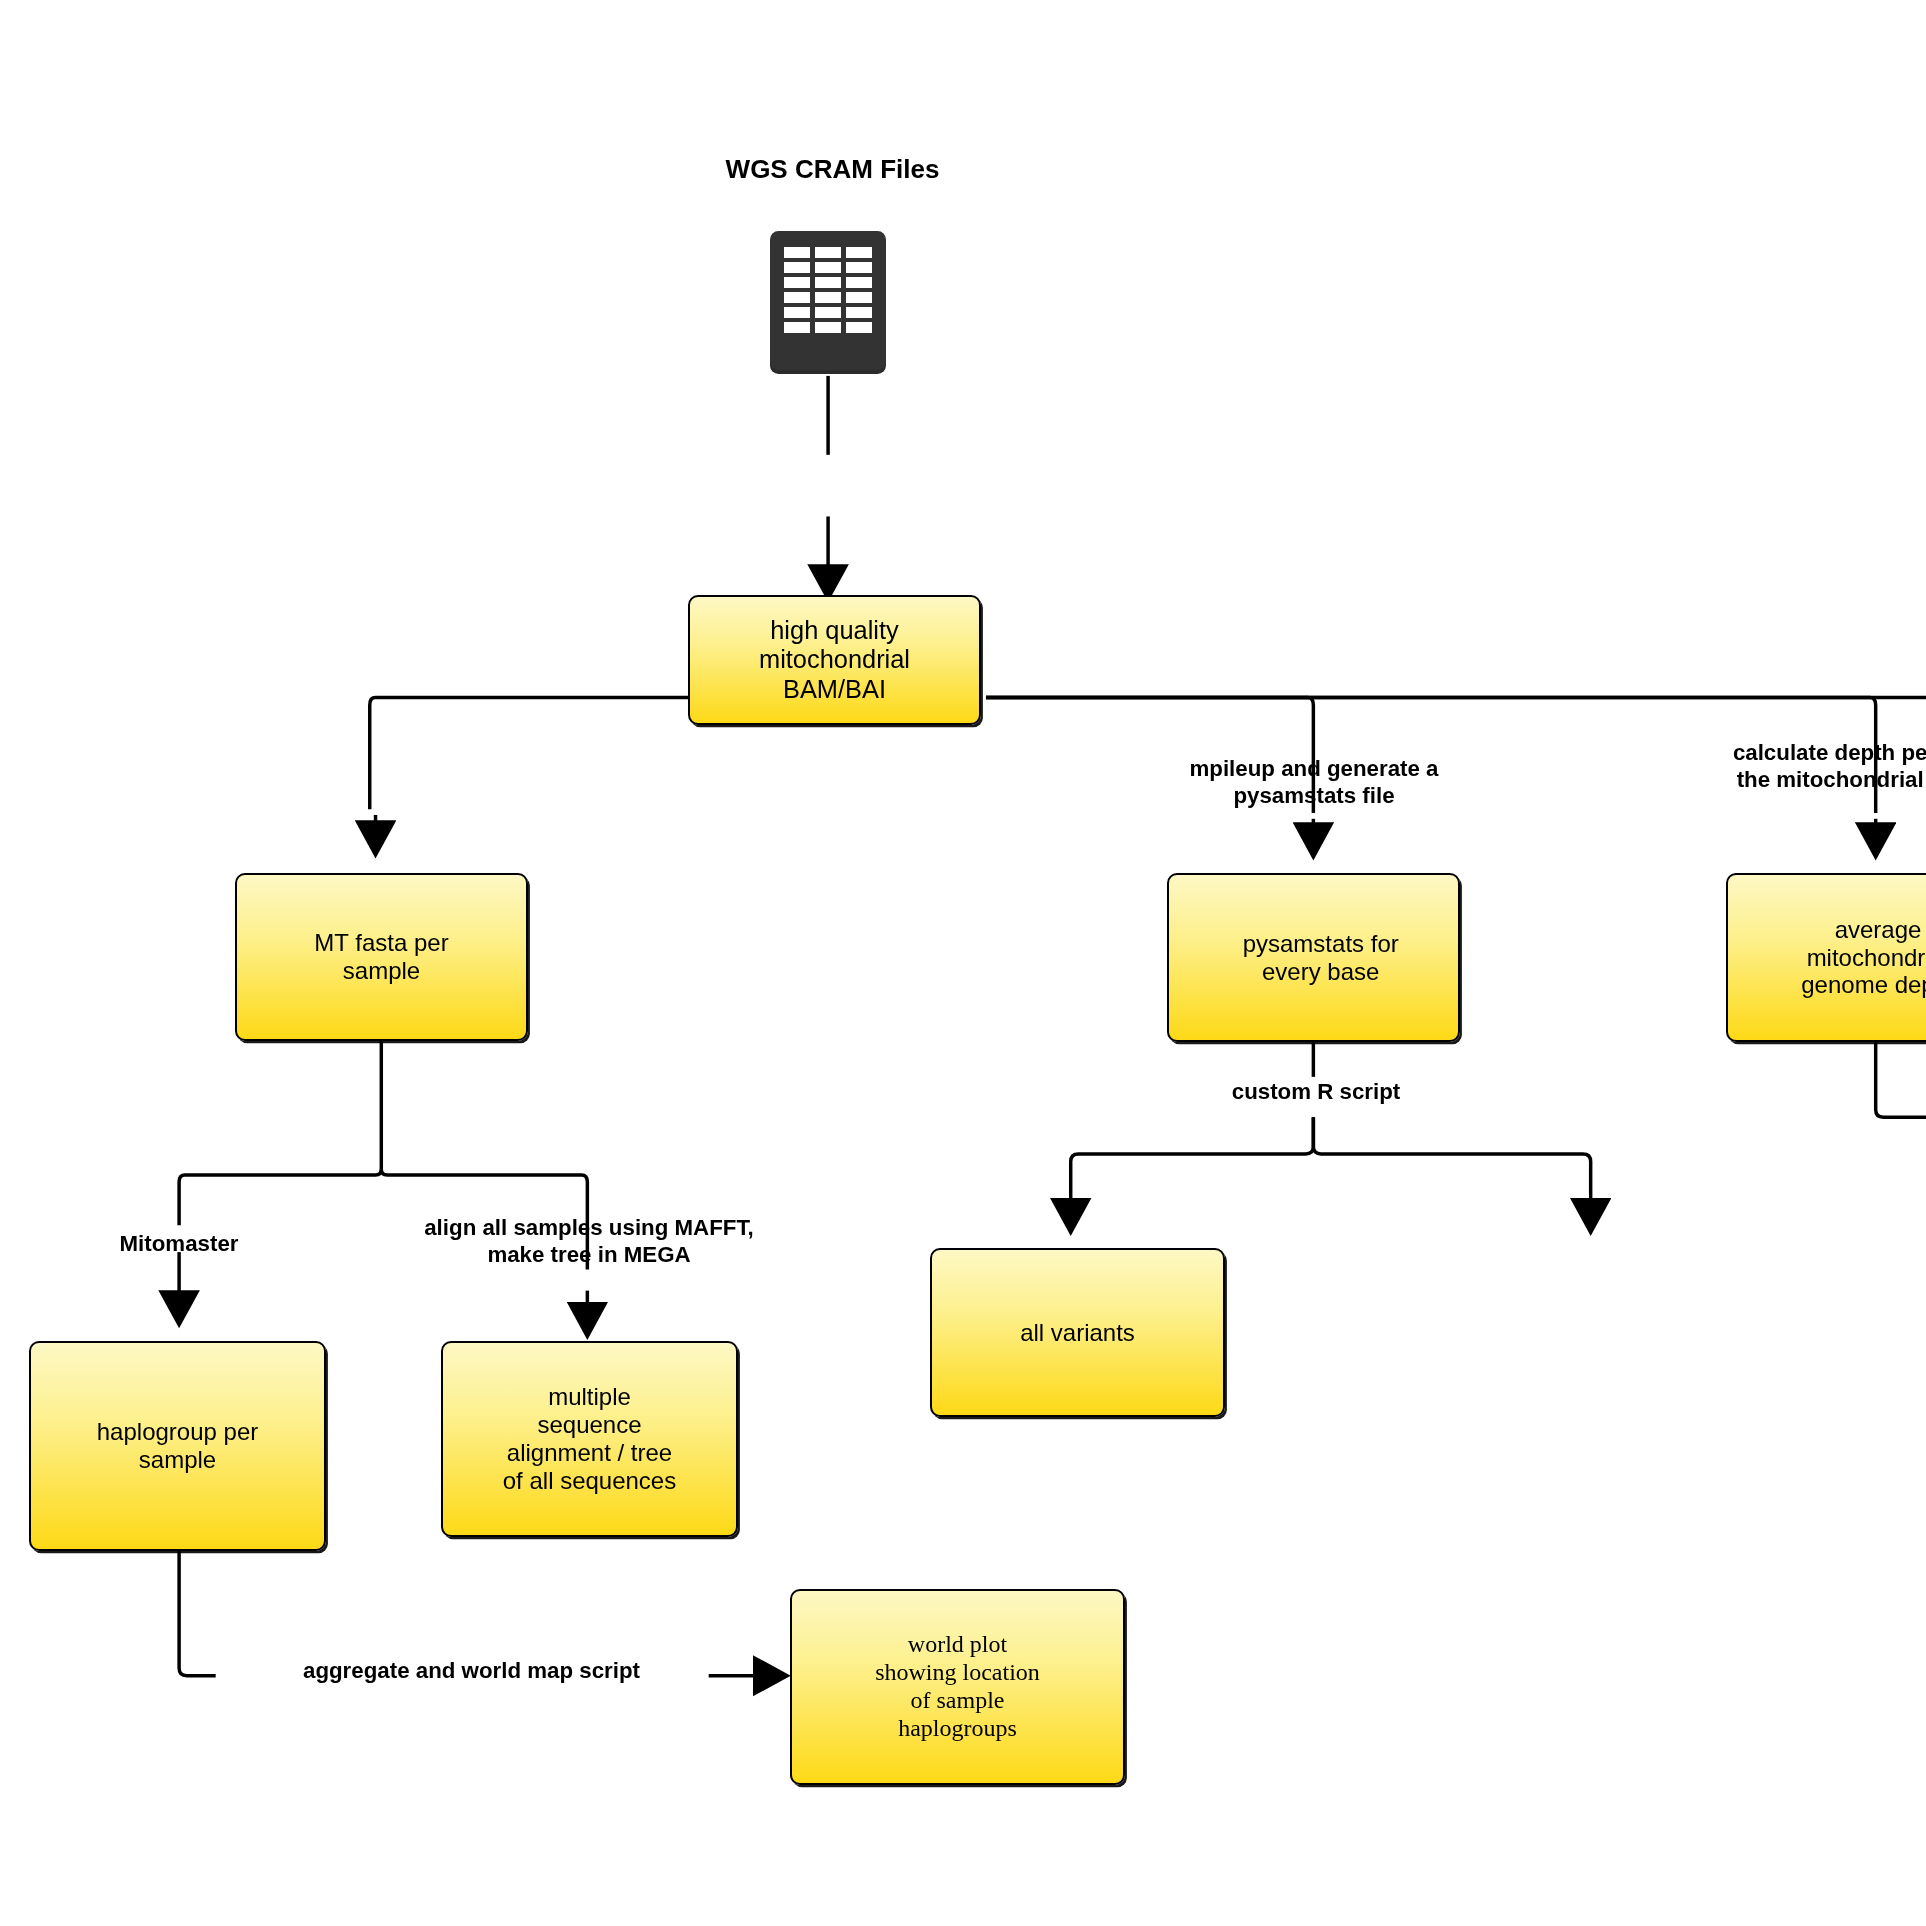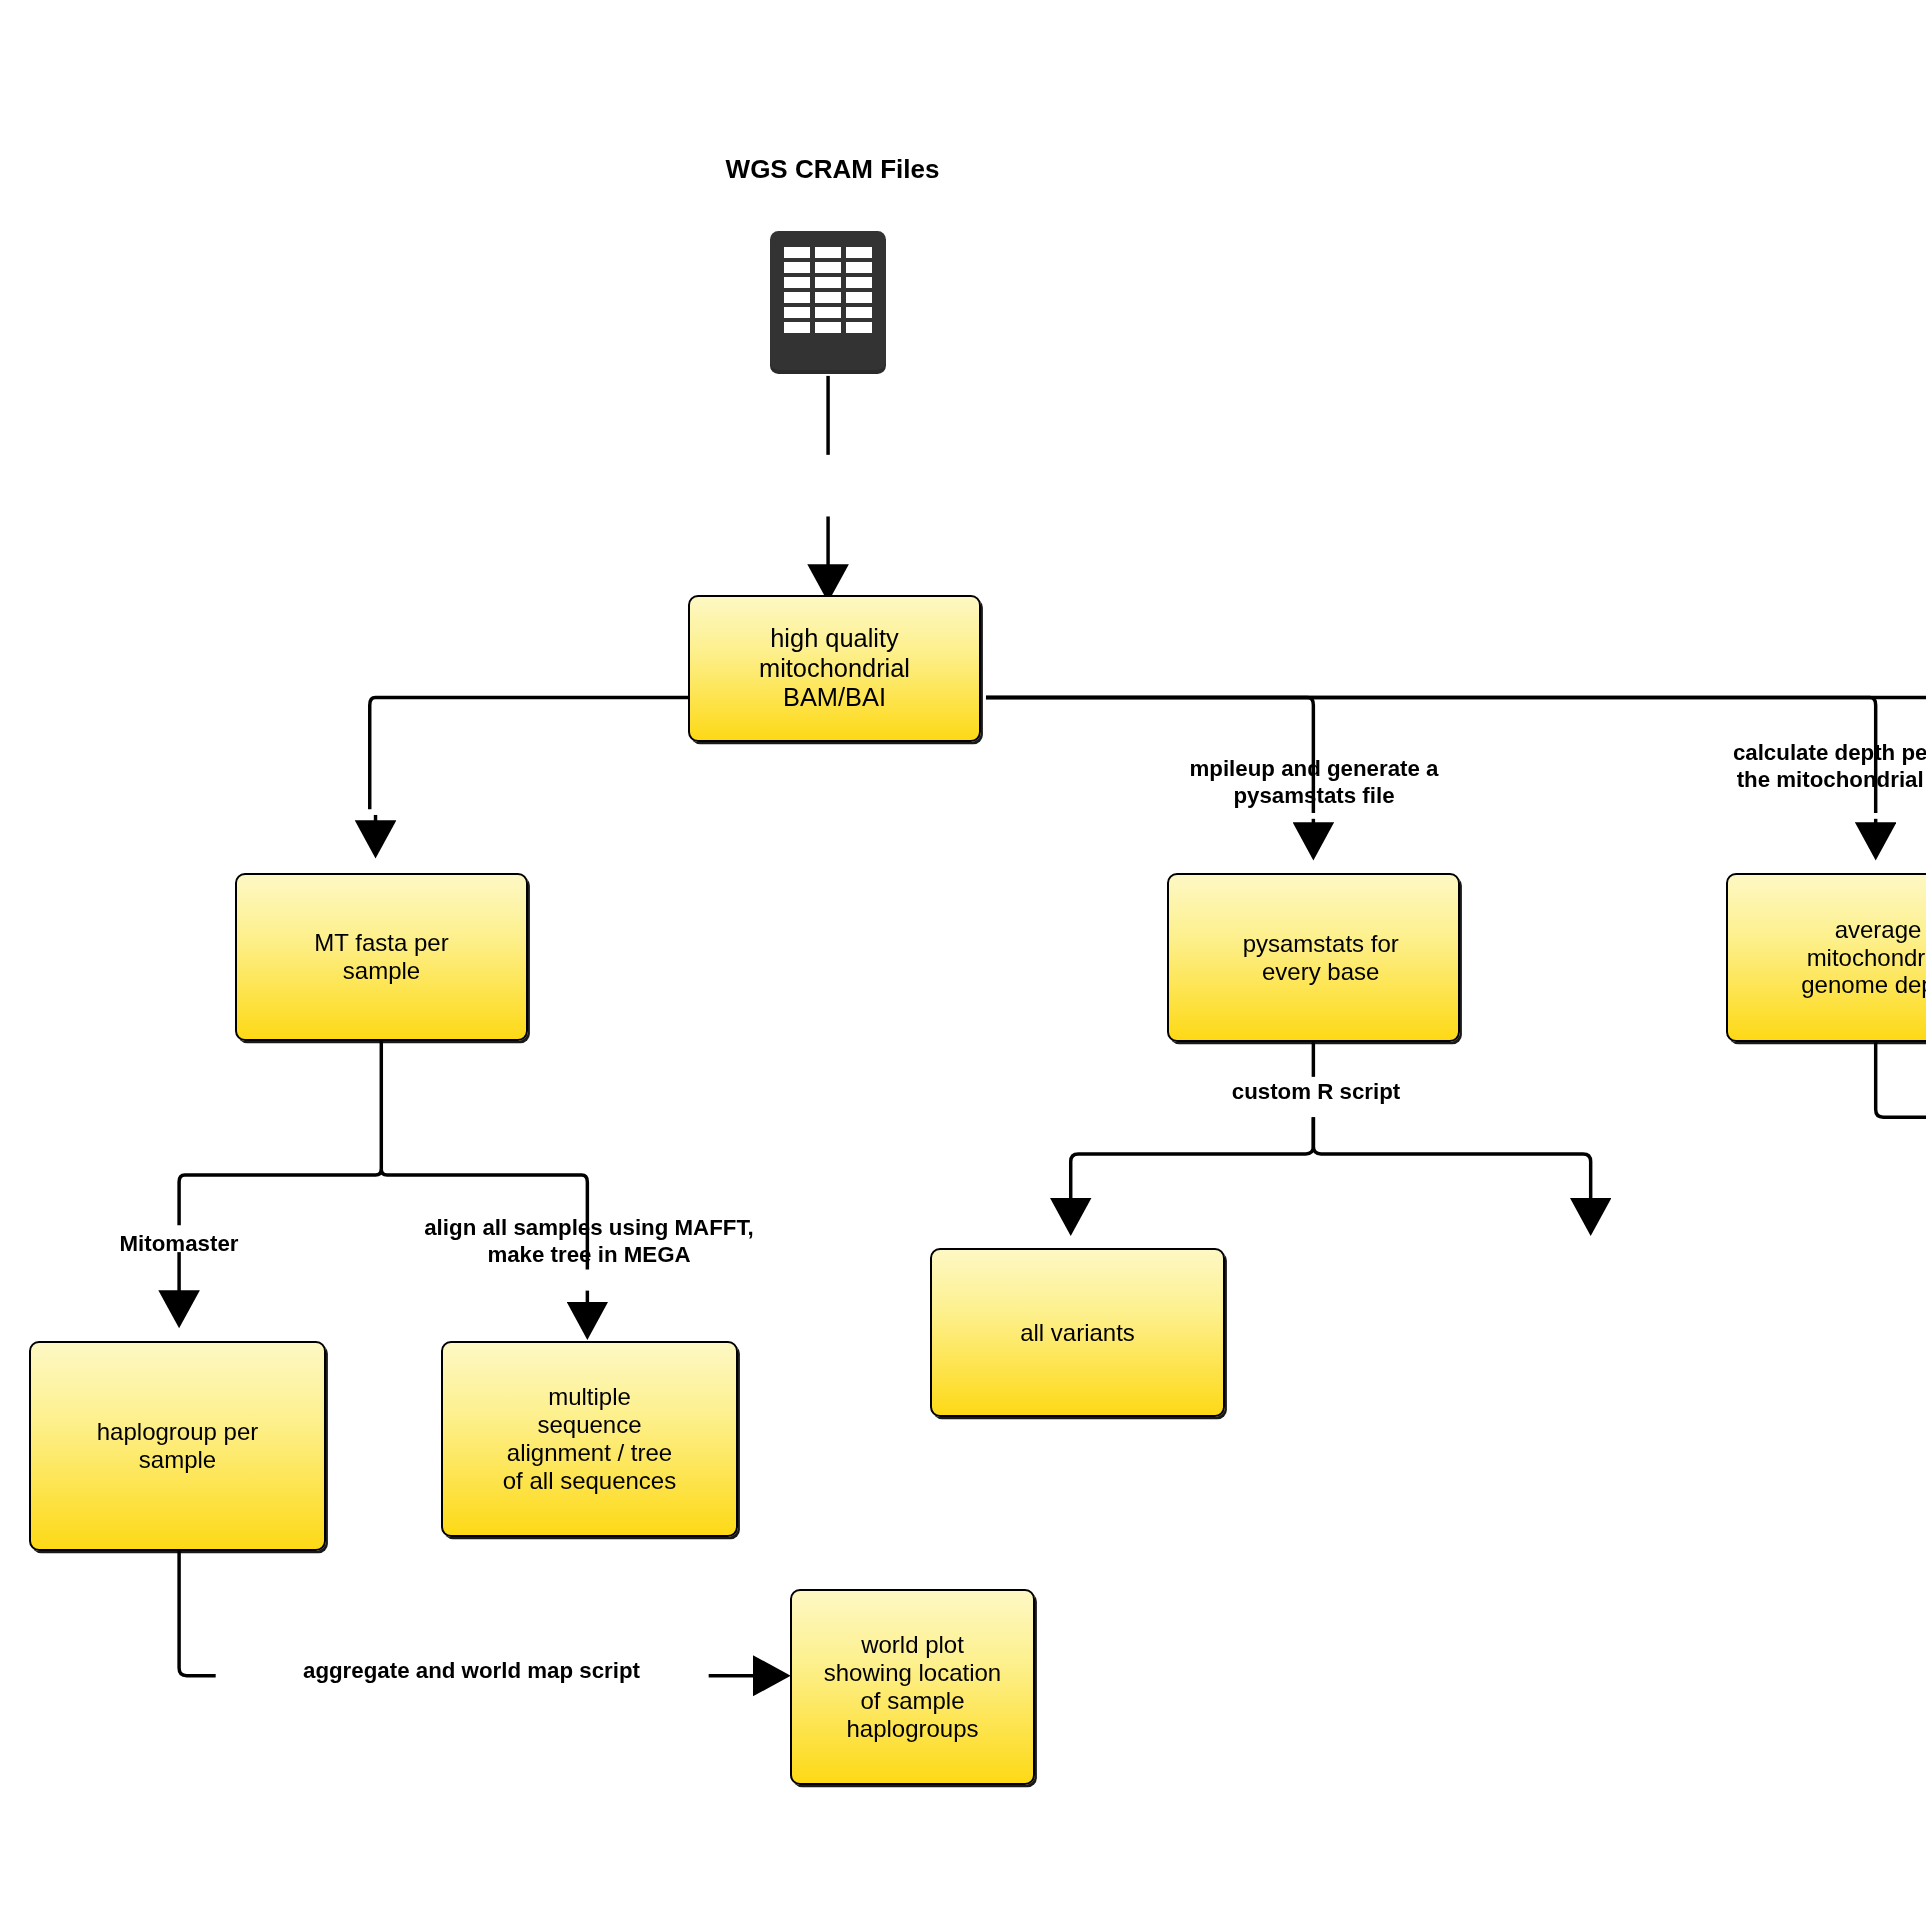--- a/index.html
+++ b/index.html
@@ -167,21 +167,21 @@
       <path d="M6095,2705 L6095,2880 Q6095,2900 6075,2900 L5480,2900"></path>
       <path d="M5452,2900 L5452,3190"></path>
       <path d="M5470,2900 L5470,3190"></path>
       <path d="M5461,3120 L5461,3200" marker-end="url(#arrow)" stroke-width="14"></path>
 
       <path d="M465,3910 L465,4330 Q465,4350 485,4350 L560,4350"></path>
       <path d="M1840,4350 L2035,4350" marker-end="url(#arrow)"></path>
     </g>
   </svg>
 
-  <div class="node" style="left:688px; top:595px; width:293px; height:147px; font-size:25.4px;">
+  <div class="node" style="left:688px; top:595px; width:293px; height:130px; font-size:25.4px;">
     <span>high quality
 mitochondrial
 BAM/BAI</span>
   </div>
 
   <div class="node" style="left:235px; top:873px; width:293px; height:168px;">
     <span>MT fasta per
 sample</span>
   </div>
 
@@ -206,21 +206,21 @@
   </div>
 
   <div class="node" style="left:441px; top:1341px; width:297px; height:196px;">
     <span>multiple
 sequence
 alignment / tree
 of all sequences</span>
   </div>
 
 
-  <div class="node" style="left:790px; top:1589px; width:245px; height:196px;">
+  <div class="node" style="left:790px; top:1589px; width:335px; height:196px;font-family:Liberation Serif, serif;">
     <span>world plot
 showing location
 of sample
 haplogroups</span>
   </div>
 
 
 
   <div class="edge-label" style="left:1314px; top:740px; width:385px;margin-top:16px;">mpileup and generate a
 pysamstats file</div>

